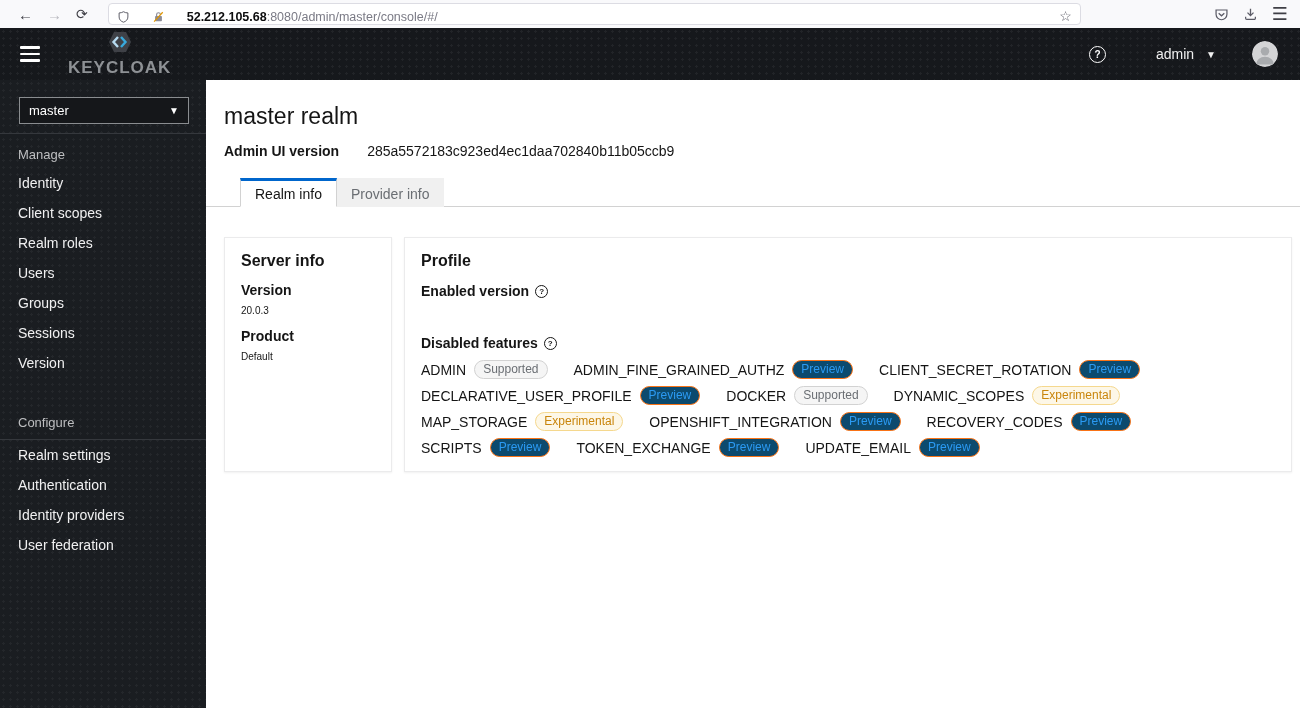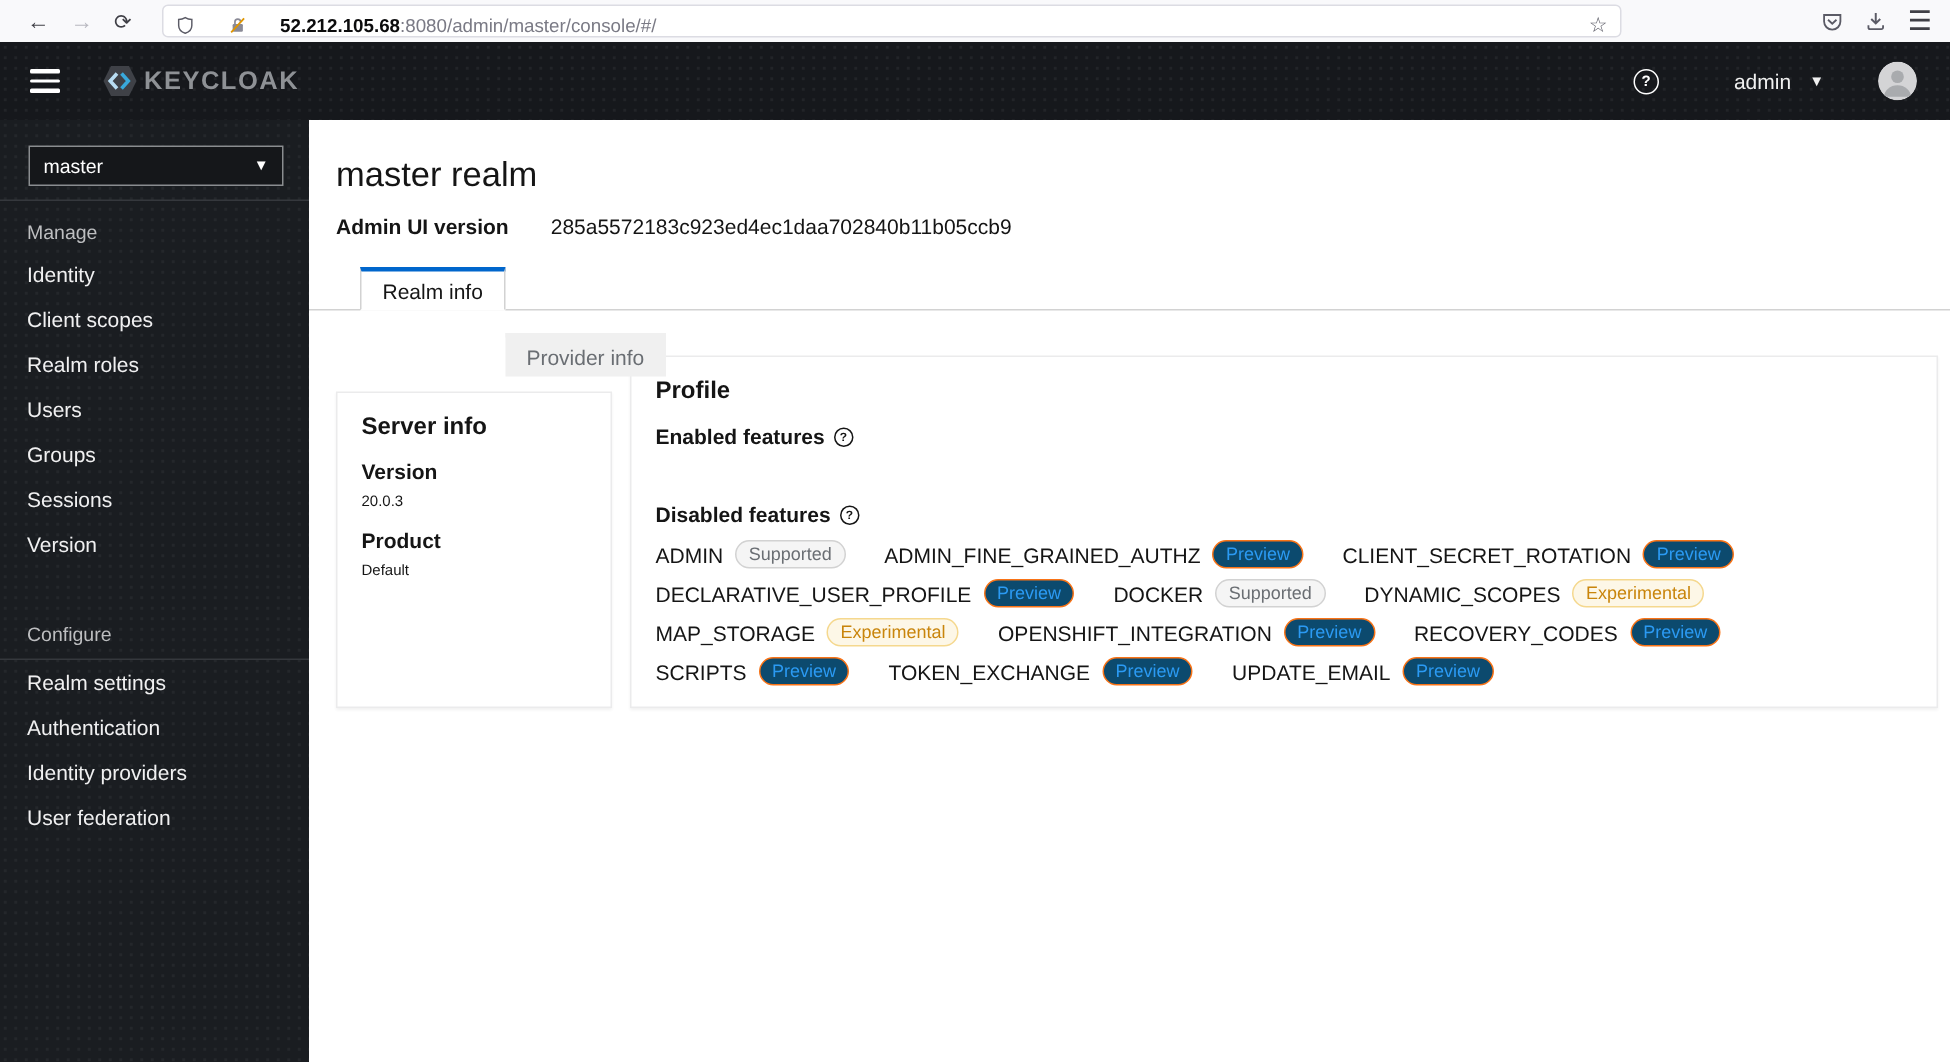--- a/index.html
+++ b/index.html
@@ -21,21 +21,21 @@
   .star { font-size:14px; color:#5b5b66; }
   .chrome-right { display:flex; align-items:center; gap:14px; margin-left:auto; margin-right:2px; }
   .menu-glyph { font-size:18px; color:#3f3f46; line-height:1; }
 
   
   .masthead { height:52px; background:#16181c; display:flex; align-items:center; padding:0 16px;
     background-image:radial-gradient(rgba(255,255,255,0.05) 1px, transparent 1.2px);
     background-size:7px 7px; }
   .hamburger { width:20px; display:flex; flex-direction:column; gap:4px; margin:0 2px 0 4px; }
   .hamburger span { display:block; height:2.5px; background:#fff; border-radius:1px; }
-  .brand { display:flex; align-items:center; gap:4px; margin-left:26px; }
+  .brand { display:flex; align-items:center; gap:4px; margin-left:26px;flex-direction:column; }
   .brand-text { font-size:17px; font-weight:bold; letter-spacing:1px; color:#8e9195; }
   .masthead-right { margin-left:auto; display:flex; align-items:center; }
   .help-circle { width:17px; height:17px; border:1.6px solid #fff; border-radius:50%;
     color:#fff; font-size:10px; font-weight:bold; display:flex; align-items:center;
     justify-content:center; }
   .user-menu { display:flex; align-items:center; gap:12px; margin-left:50px; margin-right:36px; }
   .user-name { color:#f0f0f0; font-size:14px; }
   .caret { color:#f0f0f0; font-size:10px; }
   .avatar { width:26px; height:26px; border-radius:50%; overflow:hidden; margin-right:6px; }
 
@@ -63,26 +63,26 @@
   .subtitle .lbl { font-weight:bold; }
   .subtitle .val { margin-left:28px; }
 
   .tabs { display:flex; margin-top:19px; padding-left:34px; border-bottom:1px solid #d2d2d2;
     height:29px; }
   .tab { height:29px; display:flex; align-items:center; padding:0 14px; font-size:14px;
     cursor:pointer; position:relative; }
   .tab.active { background:#fff; color:#151515; border-top:3px solid #0066cc;
     border-left:1px solid #d2d2d2; border-right:1px solid #d2d2d2; margin-bottom:-1px;
     border-bottom:1px solid #fff; }
-  .tab.inactive { background:#f0f0f0; color:#6a6e73; border-top:3px solid #f0f0f0;margin-top:44px; }
+  .tab.inactive { background:#f0f0f0; color:#6a6e73; border-top:3px solid #f0f0f0; }
 
   .cards { display:flex; gap:12px; margin:30px 8px 0 18px; }
   .card { background:#fff; border:1px solid #ebebec; box-shadow:0 1px 2px rgba(3,3,3,0.06);
     min-height:182px; padding:14px 16px; }
-  .card-server { width:184px; flex:none;margin-top:24px; }
+  .card-server { width:168px; flex:none; }
   .card-profile { flex:1; }
   .card-title { font-size:16px; font-weight:bold; color:#151515; }
   .field-label { font-size:14px; font-weight:bold; color:#151515; margin-top:12px; }
   .field-value { font-size:10px; color:#151515; margin-top:7px; }
   .feat-head { display:flex; align-items:center; gap:6px; margin-top:13px; }
   .feat-head.second { margin-top:36px; }
   .feat-head .txt { font-size:14px; font-weight:bold; color:#151515; }
   .q-icon { width:13px; height:13px; border:1.2px solid #151515; border-radius:50%;
     font-size:8px; font-weight:bold; color:#151515; display:flex; align-items:center;
     justify-content:center; }
@@ -218,21 +218,21 @@
         <div>
             <div class="field-label">Version</div>
             <div class="field-value">20.0.3</div>
             <div class="field-label">Product</div>
             <div class="field-value">Default</div>
           </div>
       </div>
       <div class="card card-profile">
         <div class="card-title">Profile</div>
         <div class="feat-head">
-          <span class="txt">Enabled features</span>
+          <span class="txt">Enabled version</span>
           <span class="q-icon">?</span>
         </div>
         <div class="feat-head second">
           <span class="txt">Disabled features</span>
           <span class="q-icon">?</span>
         </div>
         <div class="features">
             <div class="feature">
               <span class="name">ADMIN</span>
               <span class="badge supported">Supported</span>

